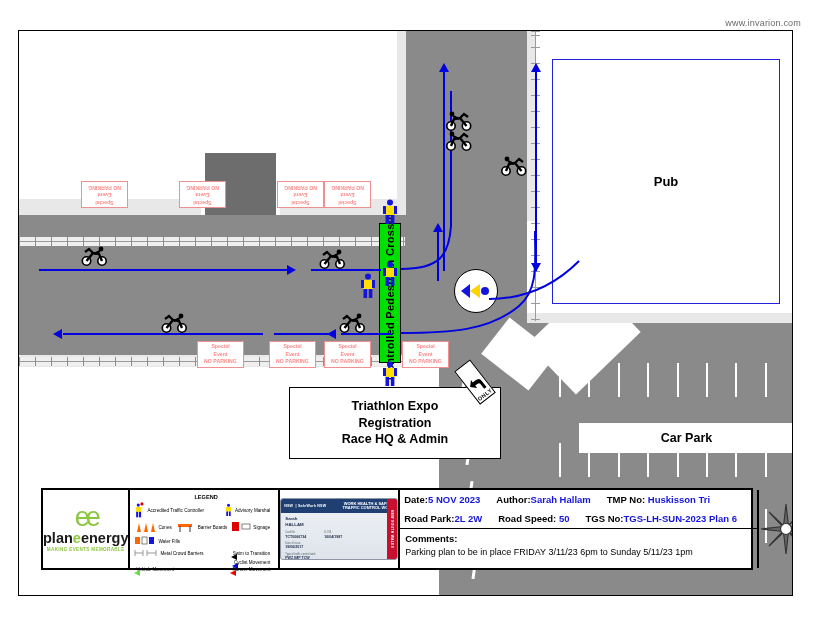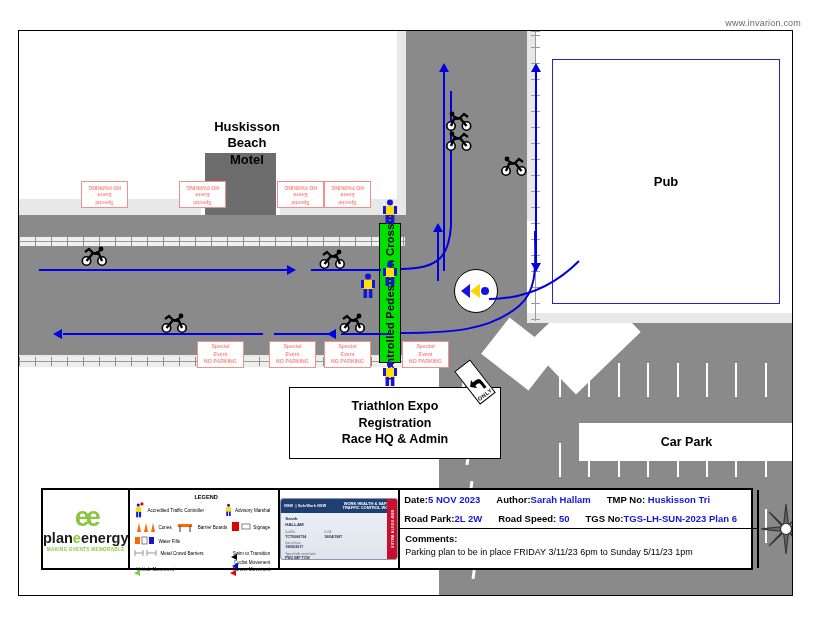--- a/index.html
+++ b/index.html
@@ -71,21 +71,21 @@
             box-sizing:border-box;display:flex;flex-direction:column;align-items:center;
             justify-content:flex-end;padding-bottom:1px;}
   .onlysign .t{font-size:5.5px;font-weight:bold;letter-spacing:.5px;}
 
   
   .strip{position:absolute;left:22px;top:457px;width:712px;height:82px;display:flex;
          border:2px solid #000;background:#fff;box-sizing:border-box;}
   .strip-cell{border-right:2px solid #000;box-sizing:border-box;position:relative;}
 
   .logo-cell{width:112px;display:flex;flex-direction:column;align-items:center;justify-content:center;gap:2px;}
-  .logo-mark{font-size:27px;font-weight:bold;color:#8cc63f;line-height:.85;letter-spacing:-4px;}
+  .logo-mark{font-size:27px;font-weight:normal;color:#8cc63f;line-height:.85;letter-spacing:-4px;}
   .logo-word{font-size:14.5px;font-weight:bold;color:#1a1a1a;line-height:1;}
   .logo-word em{font-style:normal;color:#8cc63f;}
   .logo-tag{font-size:4.6px;font-weight:bold;color:#8cc63f;letter-spacing:.35px;}
 
   .legend-cell{width:152px;padding:3px 4px;font-size:4.6px;position:relative;}
   .legend-title{position:absolute;left:64px;top:4px;font-weight:bold;font-size:5.6px;}
   .lg-row{display:flex;align-items:center;gap:2px;margin-bottom:1px;}
   .lg-txt{font-size:4.6px;white-space:nowrap;}
   .lg-arrow{width:32px;height:7px;position:relative;}
   .lg-arrow .shaft{position:absolute;left:5px;right:0;top:2px;height:3px;}
@@ -263,31 +263,26 @@
       </div>
     <div id="road-dashes" style="position:absolute;left:440px;top:336px;width:90px;height:230px;">
         <div style="position: absolute; left: 4px; top: 0px; width: 3px; height: 22px; background: rgb(255, 255, 255); transform: rotate(8deg);"></div>
         <div style="position: absolute; left: 6px; top: 38px; width: 3px; height: 22px; background: rgb(255, 255, 255); transform: rotate(8deg);"></div>
         <div style="position: absolute; left: 8px; top: 76px; width: 3px; height: 22px; background: rgb(255, 255, 255); transform: rotate(8deg);"></div>
         <div style="position: absolute; left: 10px; top: 114px; width: 3px; height: 22px; background: rgb(255, 255, 255); transform: rotate(8deg);"></div>
         <div style="position: absolute; left: 12px; top: 152px; width: 3px; height: 22px; background: rgb(255, 255, 255); transform: rotate(8deg);"></div>
         <div style="position: absolute; left: 14px; top: 190px; width: 3px; height: 22px; background: rgb(255, 255, 255); transform: rotate(8deg);"></div>
       </div>
 
-    <div class="maplabel" style="left:168px;top:88px;width:120px;font-size:13px;">
-      <span>Huskisson</span><br>
-      <span>Beach</span><br>
-      <span>Motel</span>
-    </div>
 
     <div class="bldg" style="left:533px;top:28px;width:228px;height:245px;">
       <span>Pub</span>
     </div>
 
-    <div class="labelbox" style="left:560px;top:392px;width:215px;height:38px;">
+    <div class="labelbox" style="left:560px;top:392px;width:215px;height:30px;">
       <span>Car Park</span>
     </div>
 
 
     <div class="plainbox" style="left:270px;top:356px;width:212px;height:72px;">
       <div>
         <span>Triathlon Expo</span><br>
         <span>Registration</span><br>
         <span>Race HQ &amp; Admin</span>
       </div>

